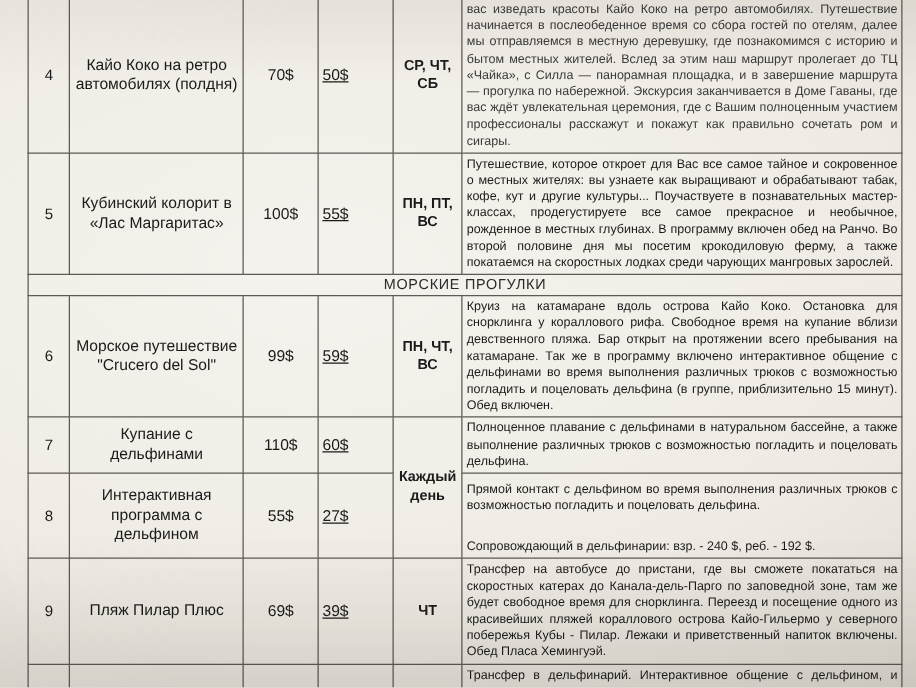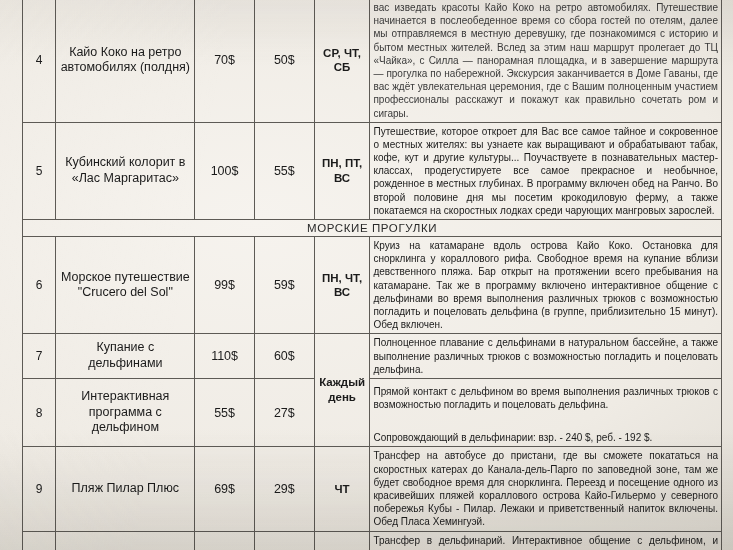--- a/index.html
+++ b/index.html
@@ -46,21 +46,21 @@
   }
   table.tour-table td {
     border: 1px solid #5d5a55;
     vertical-align: middle;
     padding: 2px 3px;
     background: transparent;
   }
   .col-num   { width: 26px;  text-align: center; font-size: 12px; }
   .col-name  { width: 130px; text-align: center; font-size: 12.5px; line-height: 1.25; }
   .col-adult { width: 52px;  text-align: center; font-size: 12.5px; }
-  .col-child { width: 52px;  text-align: center; font-size: 12.5px; }
+  .col-child { width: 52px;  font-size: 12.5px; text-decoration: underline; }
   .col-days  { width: 48px;  text-align: center; font-size: 11.5px; line-height: 1.25; font-weight: bold; }
   .col-desc  { width: 340px; text-align: justify; font-size: 10px; line-height: 1.32; padding: 4px 6px 4px 6px; }
 
   .section-row td {
     text-align: center;
     font-size: 11.5px;
     letter-spacing: .6px;
     padding: 2px 0 3px 0;
     color: #2a2a2a;
   }
@@ -142,21 +142,21 @@
         <td class="col-desc" style="vertical-align:top; padding-top:6px;">
           <span>Прямой контакт с дельфином во время выполнения различных трюков с возможностью погладить и поцеловать дельфина.</span>
           <span class="desc-note">Сопровождающий в дельфинарии: взр. - 240 $, реб. - 192 $.</span>
         </td>
       </tr>
 
       <tr style="height:76px;">
         <td class="col-num">9</td>
         <td class="col-name">Пляж Пилар Плюс</td>
         <td class="col-adult">69$</td>
-        <td class="col-child">29$</td>
+        <td class="col-child">39$</td>
         <td class="col-days">ЧТ</td>
         <td class="col-desc">Трансфер на автобусе до пристани, где вы сможете покататься на скоростных катерах до Канала-дель-Пaрго по заповедной зоне, там же будет свободное время для снорклинга. Переезд и посещение одного из красивейших пляжей кораллового острова Кайо-Гильермо у северного побережья Кубы - Пилар. Лежаки и приветственный напиток включены. Обед Пласа Хемингуэй.</td>
       </tr>
 
       <tr style="height:80px;">
         <td class="col-num">10</td>
         <td class="col-name">Пляж Пилар XL</td>
         <td class="col-adult">85$</td>
         <td class="col-child">49$</td>
         <td class="col-days">ЧТ</td>

